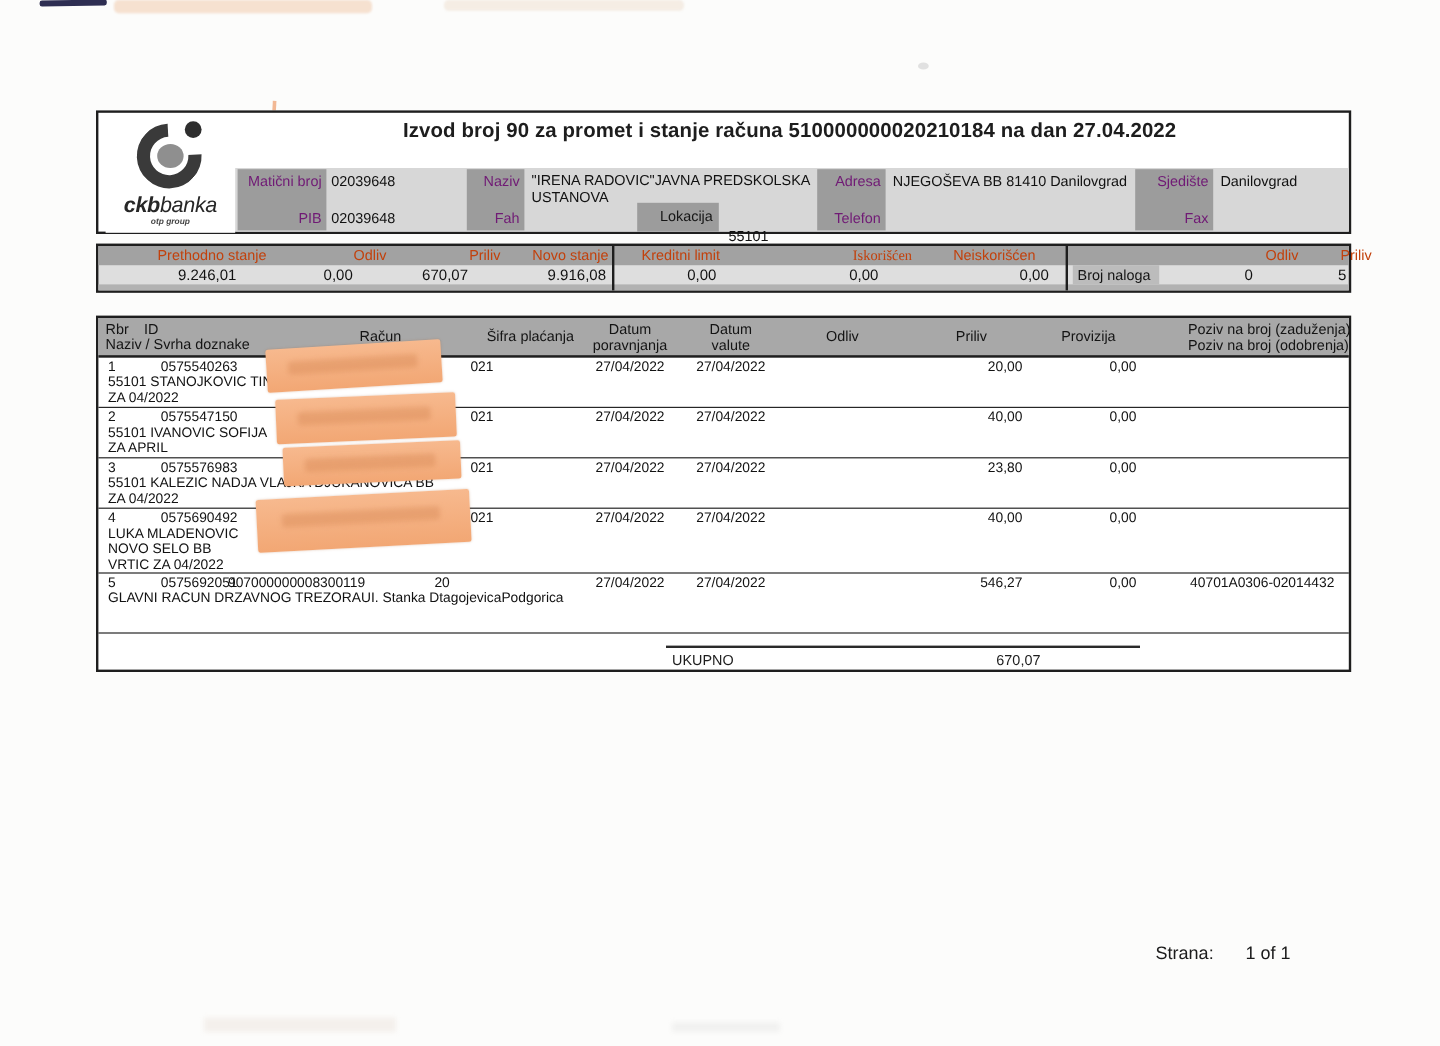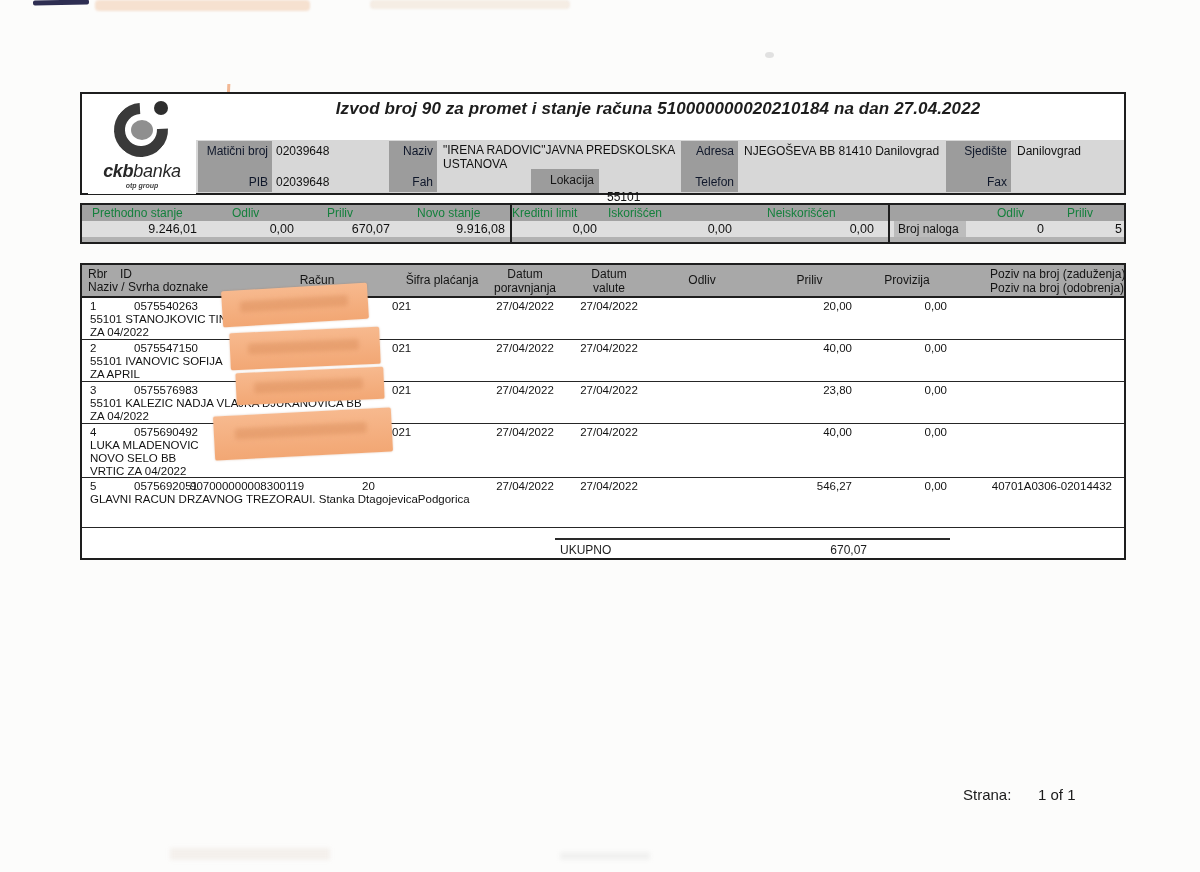--- a/index.html
+++ b/index.html
@@ -11,33 +11,33 @@
   .a-dark { left:33px; top:0; width:56px; height:5px; background:#2e2e52; border-radius:2px; transform:rotate(-1deg); }
   .a-sm1 { left:95px; top:0; width:215px; height:11px; background:rgba(236,176,128,.35); filter:blur(1px); border-radius:4px; }
   .a-sm2 { left:370px; top:0; width:200px; height:9px; background:rgba(228,196,170,.28); filter:blur(1px); border-radius:4px; }
   .a-tick { left:227px; top:84px; width:3px; height:14px; background:rgba(233,128,63,.55); transform:rotate(3deg); }
   .a-dot1 { left:765px; top:52px; width:9px; height:6px; background:rgba(130,130,130,.22); border-radius:50%; }
   .a-bs1 { left:170px; top:848px; width:160px; height:12px; background:rgba(210,190,170,.18); filter:blur(2px); }
   .a-bs2 { left:560px; top:852px; width:90px; height:8px; background:rgba(180,180,180,.15); filter:blur(2px); }
 
   
   .hdr-box { position:absolute; left:80px; top:92px; width:1046px; height:103px; border:2px solid #1e1e1e; background:#fff; }
-  .doc-title { position:absolute; left:120px; right:10px; top:5px; text-align:center; font-size:17px; font-weight:700; letter-spacing:.1px;font-style:italic; }
+  .doc-title { position:absolute; left:120px; right:10px; top:5px; text-align:center; font-size:17px; font-weight:700; letter-spacing:.1px; }
   .logo { position:absolute; left:6px; top:6px; width:108px; height:94px; background:#fff; }
   .logo-mark { position:relative; width:58px; height:58px; margin:0 auto; }
   .logo-ring { position:absolute; left:1px; top:3px; width:54px; height:54px; border:11px solid #3a3a3a; border-top-color:transparent; border-radius:50%; transform:rotate(42deg); }
   .logo-inner { position:absolute; left:18px; top:20px; width:22px; height:20px; background:#8f8f8f; border-radius:50%; }
   .logo-dot { position:absolute; right:3px; top:1px; width:14px; height:14px; background:#2e2e2e; border-radius:50%; }
   .logo-text { font-style:italic; font-size:18px; text-align:center; margin-top:3px; color:#272727; letter-spacing:-.3px; }
   .logo-text .b { font-weight:700; }
   .logo-sub { font-size:7px; font-weight:700; font-style:italic; text-align:center; color:#444; }
 
   .info-band { position:absolute; left:114px; top:46px; right:0; bottom:0; background:#d7d7d7; font-size:12px; }
   .dcol { position:absolute; top:1px; bottom:1px; background:#9c9c9c; }
-  .dcol .lab { position:absolute; right:4px; white-space:nowrap; color:#0f172a; }
+  .dcol .lab { position:absolute; right:4px; white-space:nowrap; color:#701a75; }
   .lab-top { top:3px; } .lab-bot { bottom:3px; }
   .iv { position:absolute; white-space:nowrap; color:#111; }
   .dc1 { left:2px; width:74px; }
   .dc2 { left:193px; width:48px; }
   .dc3 { left:485px; width:57px; }
   .dc4 { left:750px; width:65px; }
   .lok-cell { position:absolute; left:335px; top:29px; width:68px; height:24px; background:#9c9c9c; }
   .lok-cell .lab { position:absolute; right:5px; top:4px; color:#161616; }
   .v-maticni { left:80px; top:4px; }
   .v-pib { left:80px; bottom:4px; }
@@ -45,21 +45,21 @@
   .v-lokacija { left:411px; top:33px;margin-top:17px; }
   .v-adresa { left:548px; top:4px; }
   .v-sjediste { left:821px; top:4px; }
 
   
   .bal-box { position:absolute; left:80px; top:203px; width:1046px; height:41px; border:2px solid #1e1e1e; background:#dedede; }
   .bal-head { position:absolute; left:0; right:0; top:0; height:16px; background:#a2a2a2; }
   .bal-foot { position:absolute; left:0; right:0; top:32px; bottom:0; background:#b2b2b2; }
   .bal-div { position:absolute; top:0; bottom:0; width:2px; background:#1e1e1e; }
   .bd1 { left:428px; } .bd2 { left:806px; }
-  .bh { position:absolute; top:0; height:16px; line-height:16px; font-size:12px; text-align:left; color:#15803d; }
+  .bh { position:absolute; top:0; height:16px; line-height:16px; font-size:12px; text-align:right; color:#c2410c; }
   .bv { position:absolute; top:16px; height:16px; line-height:16px; font-size:12.5px; text-align:right; color:#111; }
   .bn-cell { position:absolute; left:812px; top:16px; width:72px; height:16px; background:#bcbcbc; font-size:12px; line-height:16px; padding-left:4px; color:#141414; }
 
   
   .tbl-box { position:absolute; left:80px; top:263px; width:1046px; height:297px; border:2px solid #1e1e1e; background:#fff; }
   .thead { position:relative; height:33px; background:#a8a8a8; border-bottom:2px solid #1e1e1e; font-size:12px; color:#141414; }
   .th { position:absolute; white-space:nowrap; }
   .th-rbr { left:6px; top:2px; }
   .th-id { left:38px; top:2px; }
   .th-nsv { left:6px; bottom:2px; }
@@ -164,21 +164,21 @@
 
   <div class="bal-box">
     <div class="bal-head"></div>
     <div class="bal-foot"></div>
 
     <div class="bh" style="left:10px; width:130px;">Prethodno stanje</div>
     <div class="bh" style="left:150px; width:90px;">Odliv</div>
     <div class="bh" style="left:245px; width:90px;">Priliv</div>
     <div class="bh" style="left:335px; width:90px;">Novo stanje</div>
     <div class="bh" style="left:430px; width:88px;">Kreditni limit</div>
-    <div class="bh" style="left:526px; width:96px;">Iskorišćen</div>
+    <div class="bh" style="left:582px; width:96px;font-family:Liberation Serif, serif;">Iskorišćen</div>
     <div class="bh" style="left:685px; width:96px;">Neiskorišćen</div>
     <div class="bh" style="left:915px; width:85px;">Odliv</div>
     <div class="bh" style="left:985px; width:76px;">Priliv</div>
 
     <div class="bv" style="left:10px;  width:105px;">9.246,01</div>
     <div class="bv" style="left:140px; width:72px;">0,00</div>
     <div class="bv" style="left:230px; width:78px;">670,07</div>
     <div class="bv" style="left:330px; width:93px;">9.916,08</div>
     <div class="bv" style="left:440px; width:75px;">0,00</div>
     <div class="bv" style="left:570px; width:80px;">0,00</div>

